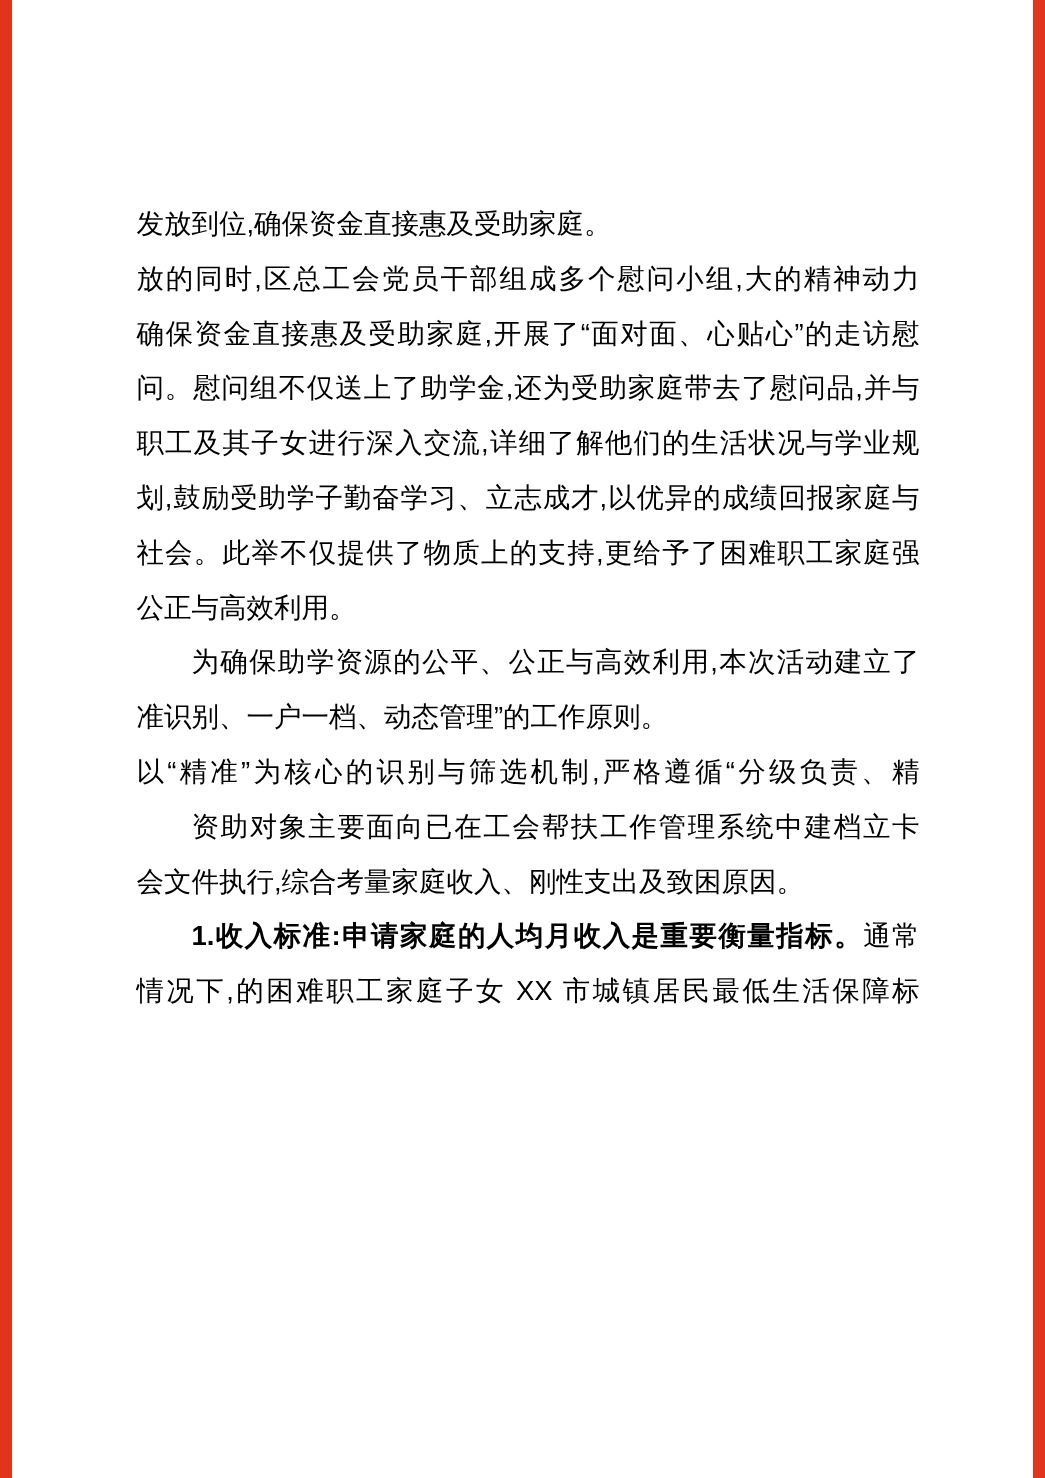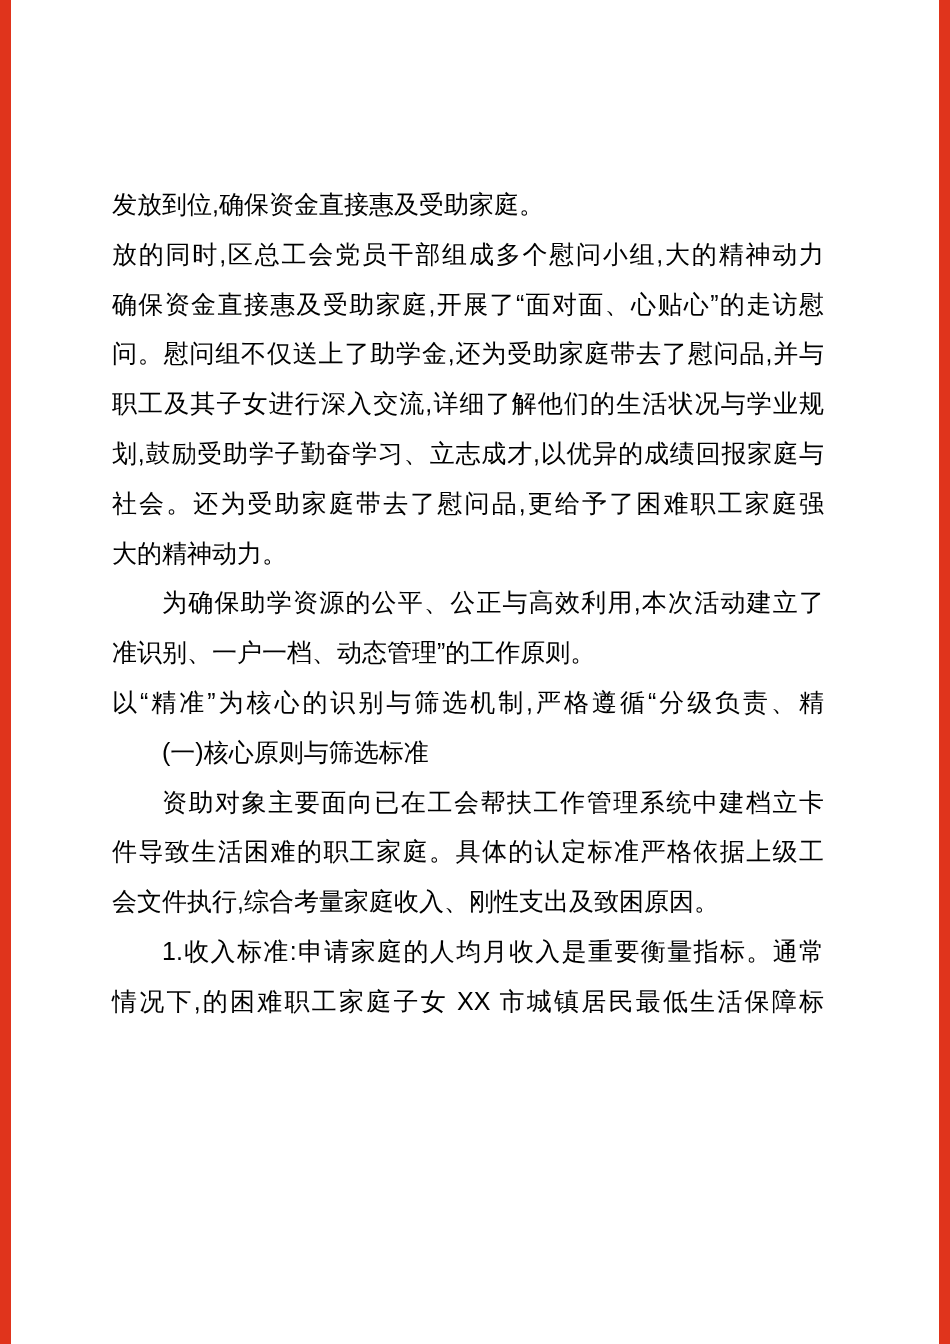--- a/index.html
+++ b/index.html
@@ -21,21 +21,21 @@
     width: 11px;
     height: 1344px;
     background: #e0341c;
   }
   .edge-bar.left  { left: 0; }
   .edge-bar.right { right: 0; }
 
   
   .page-text {
     position: absolute;
-    left: 112px;
+    left: 124px;
     top: 180px;
     width: 712px;
     color: #000000;
     font-size: 25px;
     font-weight: 400;
   }
   .line {
     height: 49.8px;
     line-height: 49.8px;
     text-align: left;
@@ -45,39 +45,37 @@
   
   .line.j {
     text-align: justify;
     text-align-last: justify;
     text-justify: inter-character;
   }
   
   .line.ind {
     text-indent: 2em;
   }
-  .b { font-weight: 400; margin-top: 14px; }
+  .b { font-weight: 700; margin-top: 14px; }
 </style>
 </head>
 <body>
 
 <div class="edge-bar left"></div>
 <div class="edge-bar right"></div>
 
 <div class="page-text">
   <div class="line">发放到位,确保资金直接惠及受助家庭。</div>
   <div class="line j">放的同时,区总工会党员干部组成多个慰问小组,大的精神动力</div>
   <div class="line j">确保资金直接惠及受助家庭,开展了“面对面、心贴心”的走访慰</div>
   <div class="line j">问。慰问组不仅送上了助学金,还为受助家庭带去了慰问品,并与</div>
   <div class="line j">职工及其子女进行深入交流,详细了解他们的生活状况与学业规</div>
   <div class="line j">划,鼓励受助学子勤奋学习、立志成才,以优异的成绩回报家庭与</div>
-  <div class="line j">社会。还为受助家庭带去了慰问品,更给予了困难职工家庭强</div>
-  <div class="line">大的精神动力。</div>
+  <div class="line j">社会。此举不仅提供了物质上的支持,更给予了困难职工家庭强</div>
+  <div class="line">公正与高效利用。</div>
   <div class="line j ind">为确保助学资源的公平、公正与高效利用,本次活动建立了</div>
   <div class="line">准识别、一户一档、动态管理”的工作原则。</div>
   <div class="line j">以“精准”为核心的识别与筛选机制,严格遵循“分级负责、精</div>
-  <div class="line ind">(一)核心原则与筛选标准</div>
   <div class="line j ind">资助对象主要面向已在工会帮扶工作管理系统中建档立卡</div>
-  <div class="line j">件导致生活困难的职工家庭。具体的认定标准严格依据上级工</div>
   <div class="line">会文件执行,综合考量家庭收入、刚性支出及致困原因。</div>
   <div class="line j ind"><span class="b">1.收入标准:申请家庭的人均月收入是重要衡量指标。</span><span>通常</span></div>
   <div class="line j">情况下,的困难职工家庭子女 XX 市城镇居民最低生活保障标</div>
 </div>
 
 </body></html>

